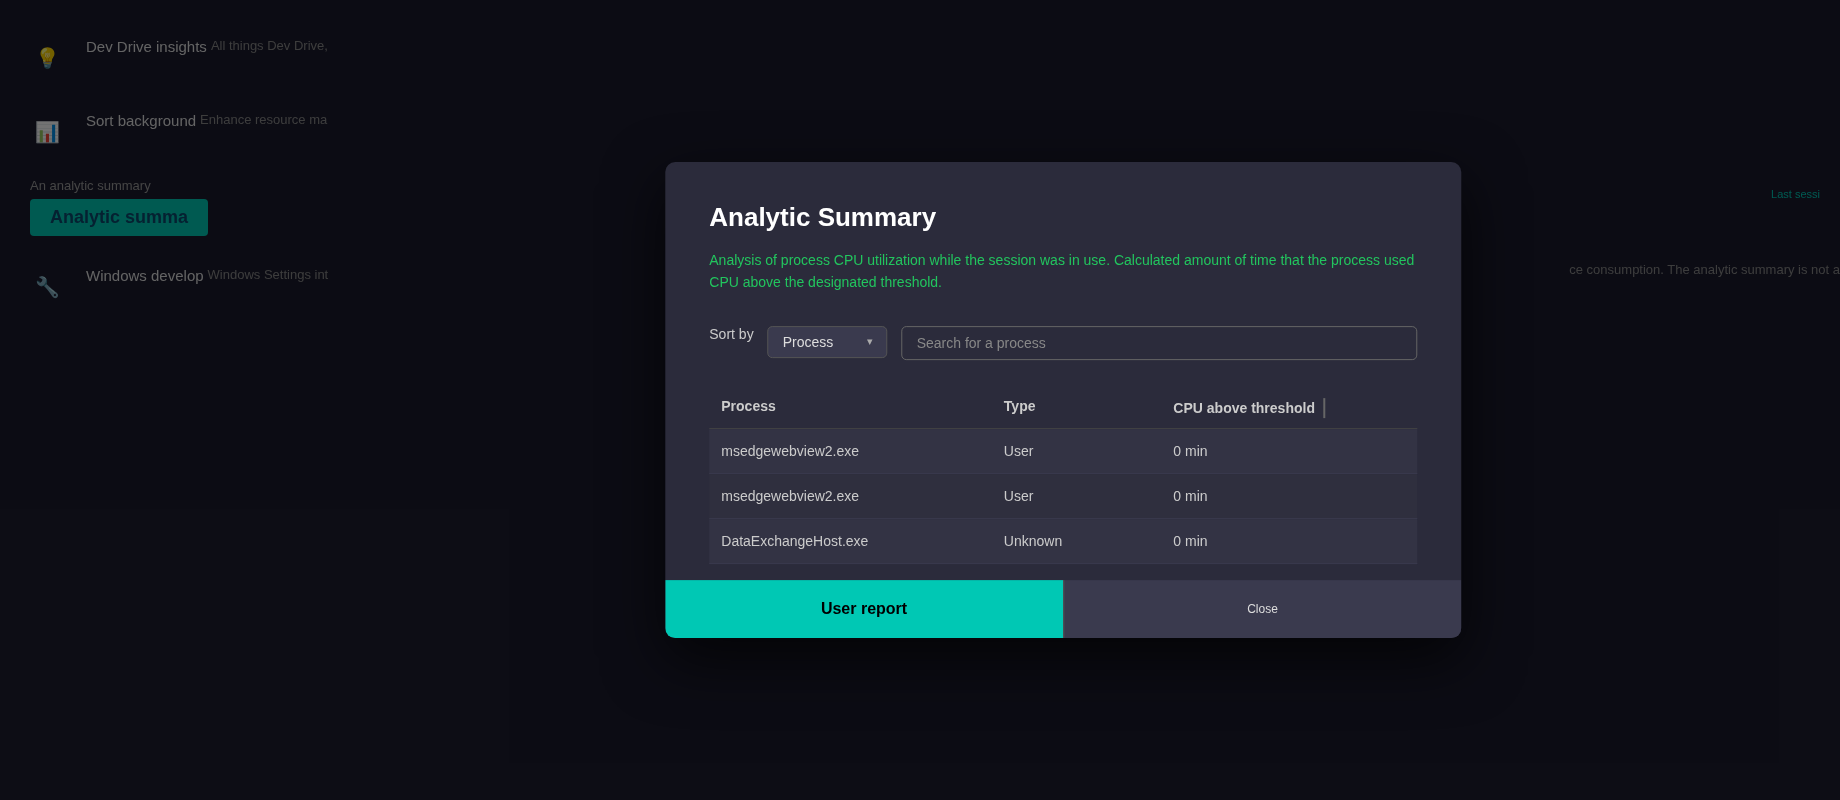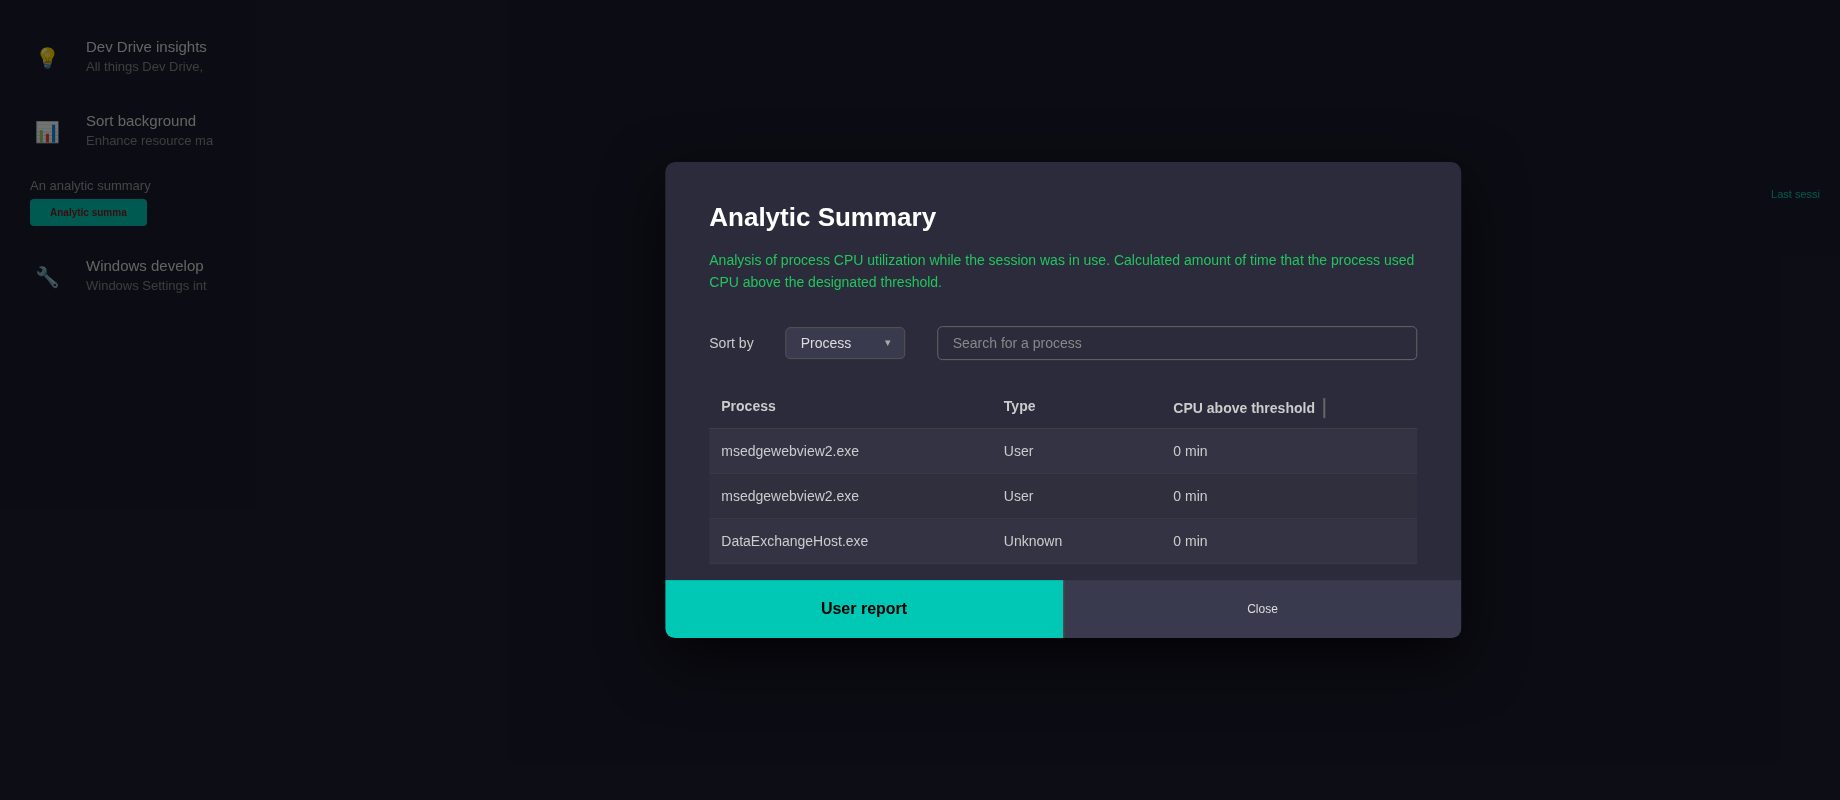--- a/index.html
+++ b/index.html
@@ -38,21 +38,21 @@
       align-items: center;
       justify-content: center;
       color: #aaa;
       font-size: 20px;
       flex-shrink: 0;
       margin-top: 2px;
     }
 
     .bg-item-content {
       display: flex;
-      flex-direction: column;
+      flex-direction: row;
       gap: 4px;
     }
 
     .bg-item-title {
       color: #ddd;
       font-size: 15px;
       font-weight: 500;
     }
 
     .bg-item-subtitle {
@@ -62,24 +62,24 @@
 
     .bg-analytic-section {
       padding: 10px 30px 10px 30px;
       color: #999;
       font-size: 13px;
     }
 
     .bg-analytic-btn {
       display: inline-block;
       background: #00c8b4;
-      color: #7f1d1d;
+      color: #0c4a6e;
       padding: 8px 20px;
       border-radius: 4px;
-      font-size: 10px;
+      font-size: 18px;
       font-weight: 600;
       margin-top: 6px;
       white-space: nowrap;
       overflow: hidden;
       max-width: 200px;
     }
 
     .bg-more-settings {
       padding: 30px 30px 10px 30px;
     }
@@ -149,22 +149,22 @@
     .modal-description {
       font-size: 14px;
       color: #22c55e;
       line-height: 1.6;
       margin-bottom: 32px;
     }
 
     
     .controls-row {
       display: flex;
-      align-items: center;
-      gap: 32px;
+      align-items: flex-start;
+      gap: 14px;
       margin-bottom: 28px;
     }
 
     .sort-label {
       color: #ccc;
       font-size: 14px;
       white-space: nowrap;
     }
 
     .sort-dropdown {
@@ -314,20 +314,21 @@
 
   <div class="bg-item">
     <div class="bg-icon">🔧</div>
     <div class="bg-item-content">
       <div class="bg-item-title">Windows develop</div>
       <div class="bg-item-subtitle">Windows Settings int</div>
     </div>
   </div>
 
   <div class="bg-last-session">Last sessi</div>
+  <div class="bg-summary-text">ce consumption. The analytic summary is not a</div>
 </div>
 
 <div class="overlay"></div>
 
 <div class="modal">
   <div class="modal-body">
 
     <div class="modal-title">Analytic Summary</div>
     <div class="modal-description">Analysis of process CPU utilization while the session was in use. Calculated amount of time that the process used CPU above the designated threshold.</div>
 

